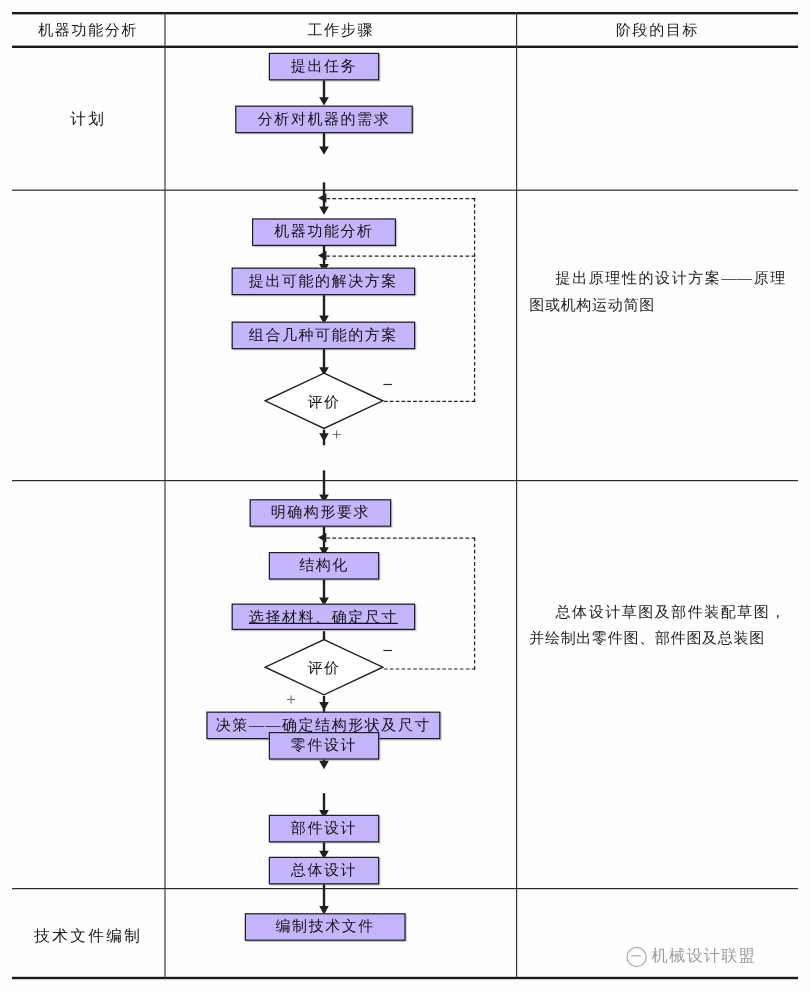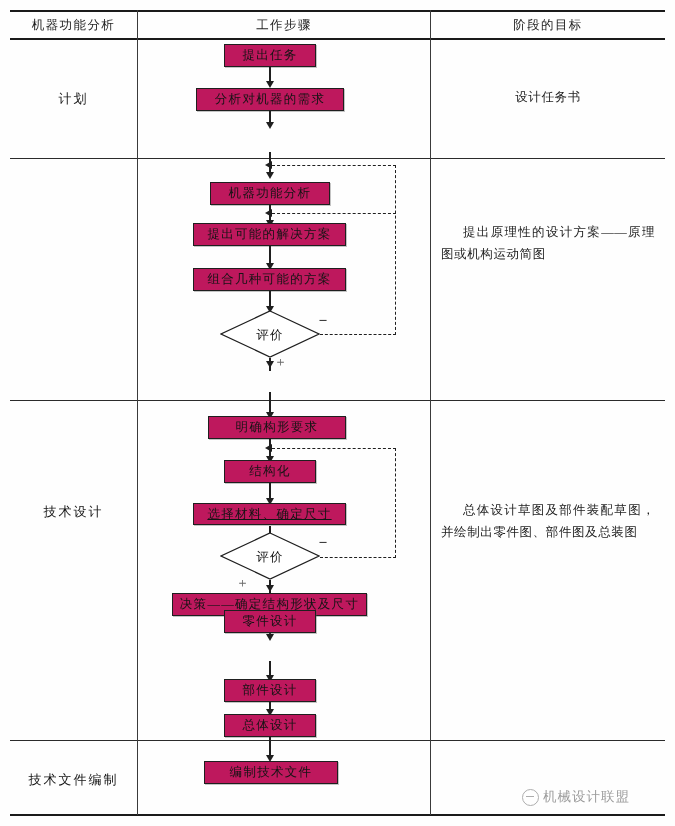--- a/index.html
+++ b/index.html
@@ -64,21 +64,21 @@
     text-indent: 0;
     text-align: center;
     line-height: 1.2;
   }
 
   
   .node {
     position: absolute;
     box-sizing: border-box;
     border: 1px solid #1f1f1f;
-    background: #be185d;
+    background: #c4b5fd;
     font-size: 12.5px;
     letter-spacing: 1.3px;
     color: #141414;
     display: flex;
     align-items: center;
     justify-content: center;
     white-space: nowrap;
     box-shadow: 1px 1px 0 rgba(90,90,90,0.35);
   }
 
@@ -181,21 +181,20 @@
   <div class="hrule thick" style="left:10px; top:814px; width:655px;"></div>
 
   <div class="vrule" style="left:137px; top:10px; height:805px;"></div>
   <div class="vrule" style="left:430px; top:10px; height:805px;"></div>
 
   <div class="header-cell" style="left:10px; top:17px; width:127px;">机器功能分析</div>
   <div class="header-cell" style="left:138px; top:17px; width:292px;">工作步骤</div>
   <div class="header-cell" style="left:431px; top:17px; width:234px;">阶段的目标</div>
 
   <div class="stage-label" style="left:10px; top:90px; width:127px;">计划</div>
-  <div class="goal-text single" style="left:441px; top:90px; width:214px;">设计任务书</div>
 
   <div class="node" style="left:224px; top:44px; width:92px; height:23px;">提出任务</div>
   <div class="vline" style="left:269px; top:67px; height:16px;"></div>
   <div class="arrowhead" style="left:266px; top:81px;"></div>
 
   <div class="node" style="left:196px; top:88px; width:148px; height:23px;">分析对机器的需求</div>
   <div class="vline" style="left:269px; top:111px; height:13px;"></div>
   <div class="arrowhead" style="left:266px; top:122px;"></div>
 
   <div class="vline" style="left:269px; top:152px; height:22px;"></div>
@@ -230,24 +229,23 @@
   <div class="vline" style="left:269px; top:392px; height:24px;"></div>
   <div class="arrowhead" style="left:266px; top:412px;"></div>
 
   <div class="dash-h" style="left:320px; top:334px; width:76px;"></div>
   <div class="dash-v" style="left:395px; top:165px; height:170px;"></div>
   <div class="dash-h" style="left:272px; top:165px; width:124px;"></div>
   <div class="arrowhead left" style="left:265px; top:161px;"></div>
   <div class="dash-h" style="left:272px; top:213px; width:124px;"></div>
   <div class="arrowhead left" style="left:265px; top:209px;"></div>
 
-  <div class="stage-label" style="left:10px; top:503px; width:127px;">技术设计</div>
   <div class="goal-text" style="left:441px; top:500px; width:214px;">总体设计草图及部件装配草图，并绘制出零件图、部件图及总装图</div>
 
-  <div class="node" style="left:208px; top:416px; width:138px; height:23px;">明确构形要求</div>
+  <div class="node" style="left:208px; top:416px; width:118px; height:23px;">明确构形要求</div>
   <div class="vline" style="left:269px; top:439px; height:20px;"></div>
   <div class="arrowhead" style="left:266px; top:456px;"></div>
 
   <div class="node" style="left:224px; top:460px; width:92px; height:23px;">结构化</div>
   <div class="vline" style="left:269px; top:483px; height:18px;"></div>
   <div class="arrowhead" style="left:266px; top:498px;"></div>
 
   <div class="node" style="left:193px; top:503px; width:153px; height:22px;text-decoration:underline;">选择材料、确定尺寸</div>
   <div class="vline" style="left:269px; top:526px; height:14px;"></div>
   <div class="arrowhead" style="left:266px; top:537px;"></div>

